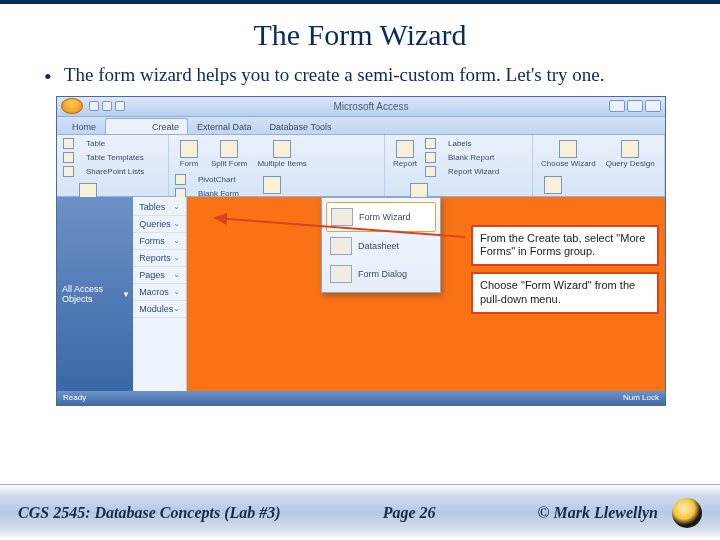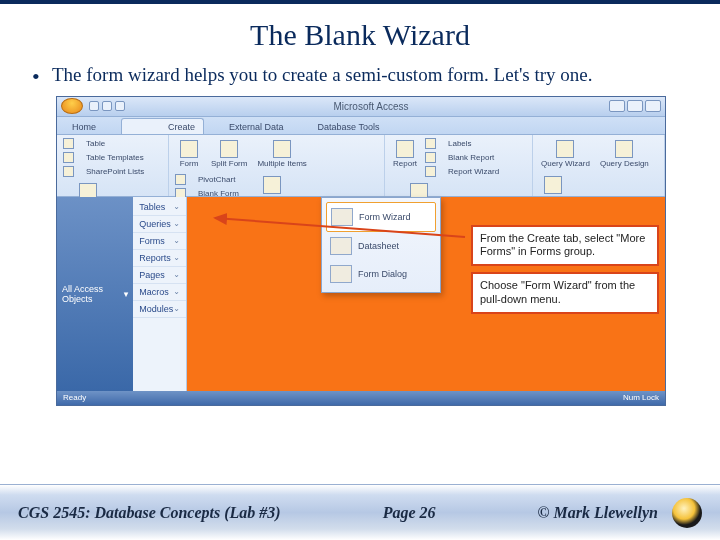--- a/index.html
+++ b/index.html
@@ -20,20 +20,21 @@
   .slide-title {
     text-align: center;
     font-size: 30px;
     color: #0a2a5c;
     font-weight: normal;
     padding: 14px 0 10px;
     font-family: 'Times New Roman', serif;
   }
   .body-text {
     padding: 0 36px 0 28px;
+    margin-left: 12px;
   }
   .body-text ul { list-style: none; }
   .body-text li {
     font-size: 19px;
     color: #0a2a5c;
     line-height: 1.35;
     text-align: justify;
     position: relative;
     padding-left: 24px;
   }
@@ -76,21 +77,21 @@
   .title-text { flex: 1; text-align: center; color: #4a5a72; font-size: 10px; filter: blur(0.4px); }
   .win-btns { display: flex; gap: 2px; }
   .win-btns span { width: 16px; height: 12px; background: #eaf1fb; border: 1px solid #7a96c0; border-radius: 2px; }
   .tabs {
     display: flex;
     height: 18px;
     background: linear-gradient(#cfe0f6, #c1d6f2);
     border-bottom: 1px solid #94b0d6;
     align-items: flex-end;
     padding-left: 6px;
-    gap: 16px;
+    gap: 0;
     color: #3a4a6a;
     font-size: 9px;
   }
   .tab {
     padding: 3px 8px 2px;
     border: 1px solid transparent;
     border-bottom: none;
   }
   .tab.active {
     background: #eaf1fb;
@@ -246,21 +247,21 @@
     border-radius: 50%;
     margin-left: 8px;
   }
   .footer-right { display: flex; align-items: center; gap: 6px; font-style: italic; }
 </style>
 </head>
 <body>
 
 <div class="slide">
 
-  <h1 class="slide-title">The Blank Wizard</h1>
+  <h1 class="slide-title">The Form Wizard</h1>
 
   <div class="body-text">
     <ul>
       <li>The form wizard helps you to create a semi-custom form. Let's try one.</li>
     </ul>
   </div>
 
   <div class="screenshot">
 
     <div class="titlebar">
@@ -372,21 +373,21 @@
               <span>Report Design</span>
             </div>
         </div>
         <div class="rgroup-label">Reports</div>
       </div>
 
       <div class="rgroup" style="flex:1">
         <div class="rgroup-inner">
           <div class="rbtn">
               <div class="ico"></div>
-              <span>Query Wizard</span>
+              <span>Choose Wizard</span>
             </div>
           <div class="rbtn">
               <div class="ico"></div>
               <span>Query Design</span>
             </div>
           <div class="rbtn">
               <div class="ico"></div>
               <span>Macro</span>
             </div>
         </div>

